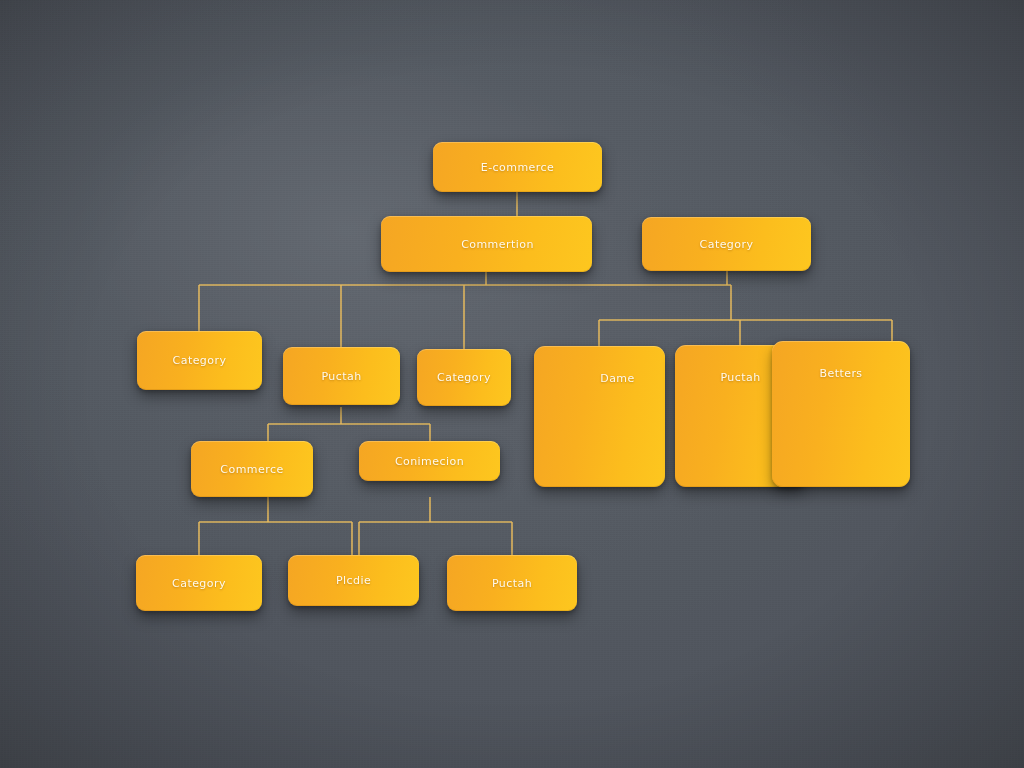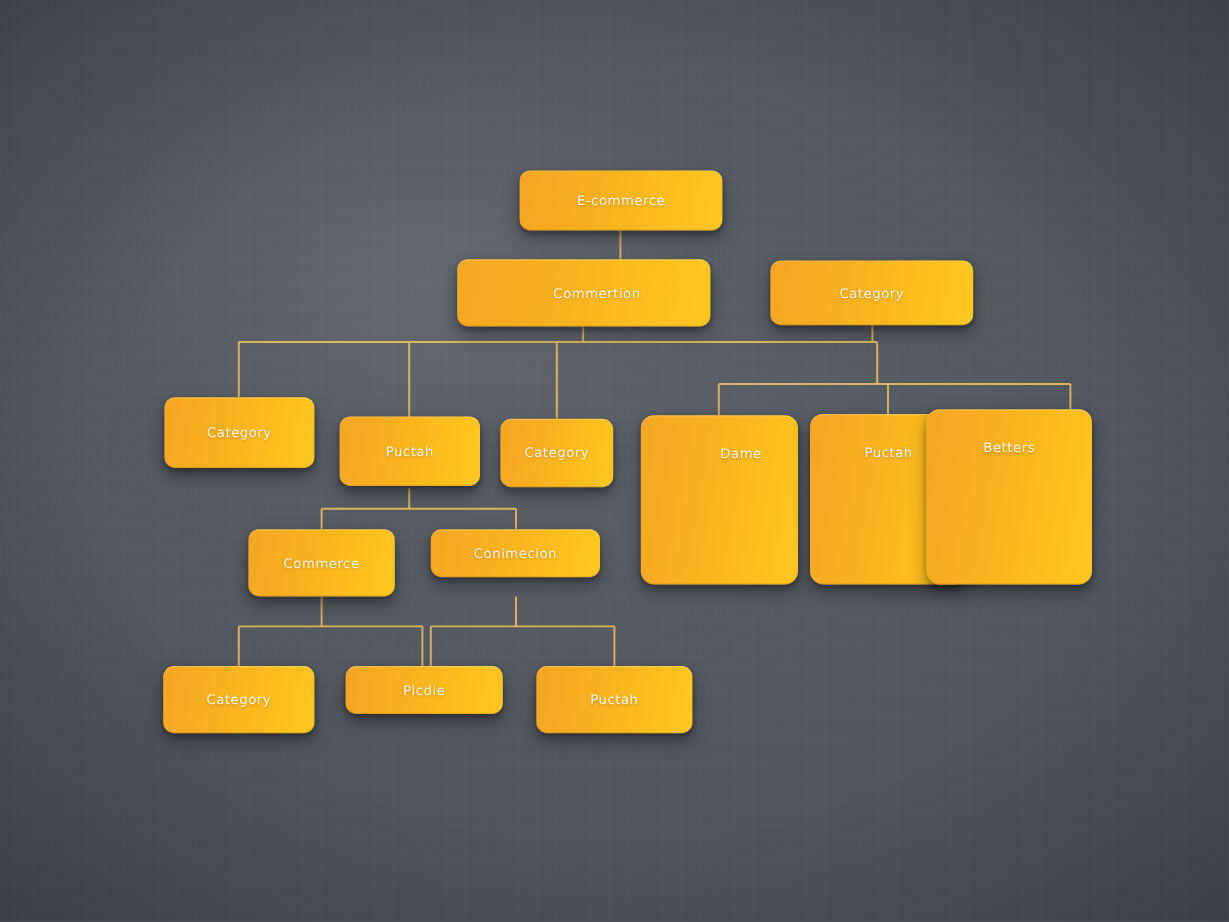--- a/index.html
+++ b/index.html
@@ -153,30 +153,30 @@
       </div>
       <div class="node card" style="left: 534px; top: 346px; width: 131px; height: 141px; padding-left: 36px;">
         <span class="label">Dame</span>
       </div>
       <div class="node card" style="left: 675px; top: 345px; width: 131px; height: 142px;">
         <span class="label">Puctah</span>
       </div>
       <div class="node card" style="left: 772px; top: 341px; width: 138px; height: 146px;">
         <span class="label">Betters</span>
       </div>
-      <div class="node" style="left: 207px; top: 441px; width: 122px; height: 56px;">
+      <div class="node" style="left: 191px; top: 441px; width: 122px; height: 56px;">
         <span class="label">Commerce</span>
       </div>
       <div class="node" style="left: 359px; top: 441px; width: 141px; height: 40px;">
         <span class="label">Conimecion</span>
       </div>
       <div class="node" style="left: 136px; top: 555px; width: 126px; height: 56px;">
         <span class="label">Category</span>
       </div>
-      <div class="node" style="left: 288px; top: 555px; width: 131px; height: 40px;">
+      <div class="node" style="left: 288px; top: 555px; width: 131px; height: 51px;">
         <span class="label">Plcdie</span>
       </div>
       <div class="node" style="left: 447px; top: 555px; width: 130px; height: 56px;">
         <span class="label">Puctah</span>
       </div>
     </div>
 
   <div id="grain"></div>
   <div id="vignette"></div>
 </div>

